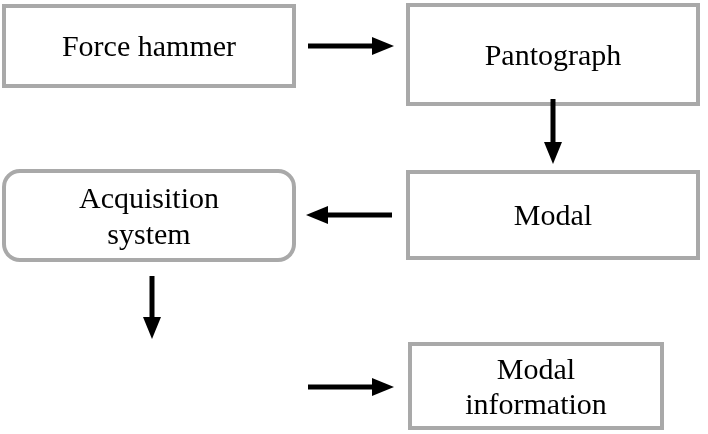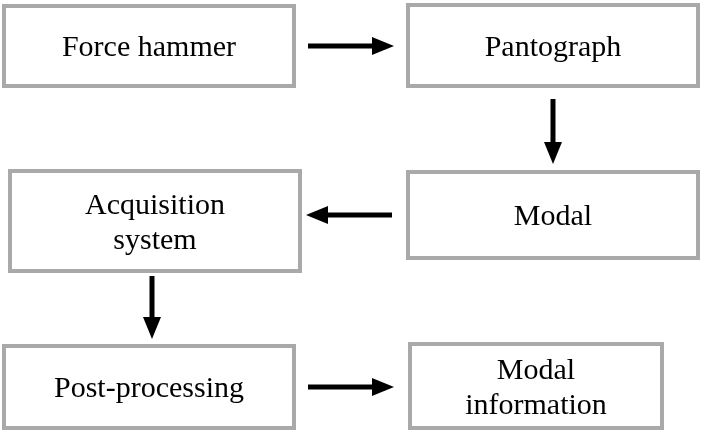--- a/index.html
+++ b/index.html
@@ -31,22 +31,22 @@
   }
   .arrow {
     position: absolute;
   }
   .arrow svg {
     display: block;
   }
 
   
   #box-force-hammer   { left: 2px;   top: 4px;   width: 294px; height: 84px; }
-  #box-pantograph     { left: 406px; top: 3px;   width: 294px; height: 85px; }
-  #box-acquisition    { left: 8px;   top: 169px; width: 294px; height: 104px; }
+  #box-pantograph     { left: 406px; top: 3px;   width: 294px; height: 103px; }
+  #box-acquisition    { left: 2px;   top: 169px; width: 294px; height: 93px; border-radius: 18px; }
   #box-sensor         { left: 406px; top: 170px; width: 294px; height: 90px; }
   #box-post-processing{ left: 2px;   top: 344px; width: 294px; height: 86px; }
   #box-modal          { left: 408px; top: 342px; width: 256px; height: 88px; }
 
   
   #arrow-1 { left: 306px; top: 36px;  }
   #arrow-2 { left: 542px; top: 97px;  }
   #arrow-3 { left: 306px; top: 205px; }
   #arrow-4 { left: 141px; top: 274px; }
   #arrow-5 { left: 306px; top: 377px; }
@@ -58,21 +58,20 @@
 
   <div class="node" id="box-force-hammer">Force hammer</div>
 
   <div class="node" id="box-pantograph">Pantograph</div>
 
   <div class="node" id="box-acquisition">Acquisition
 system</div>
 
   <div class="node" id="box-sensor">Modal</div>
 
-  <div class="node" id="box-post-processing">Post-processing</div>
 
   <div class="node" id="box-modal">Modal
 information</div>
 
   <div class="arrow" id="arrow-1">
     <svg width="88" height="20" viewBox="0 0 88 20">
       <line x1="2" y1="10" x2="68" y2="10" stroke="#000000" stroke-width="5"></line>
       <polygon points="66,1 88,10 66,19" fill="#000000"></polygon>
     </svg>
   </div>

